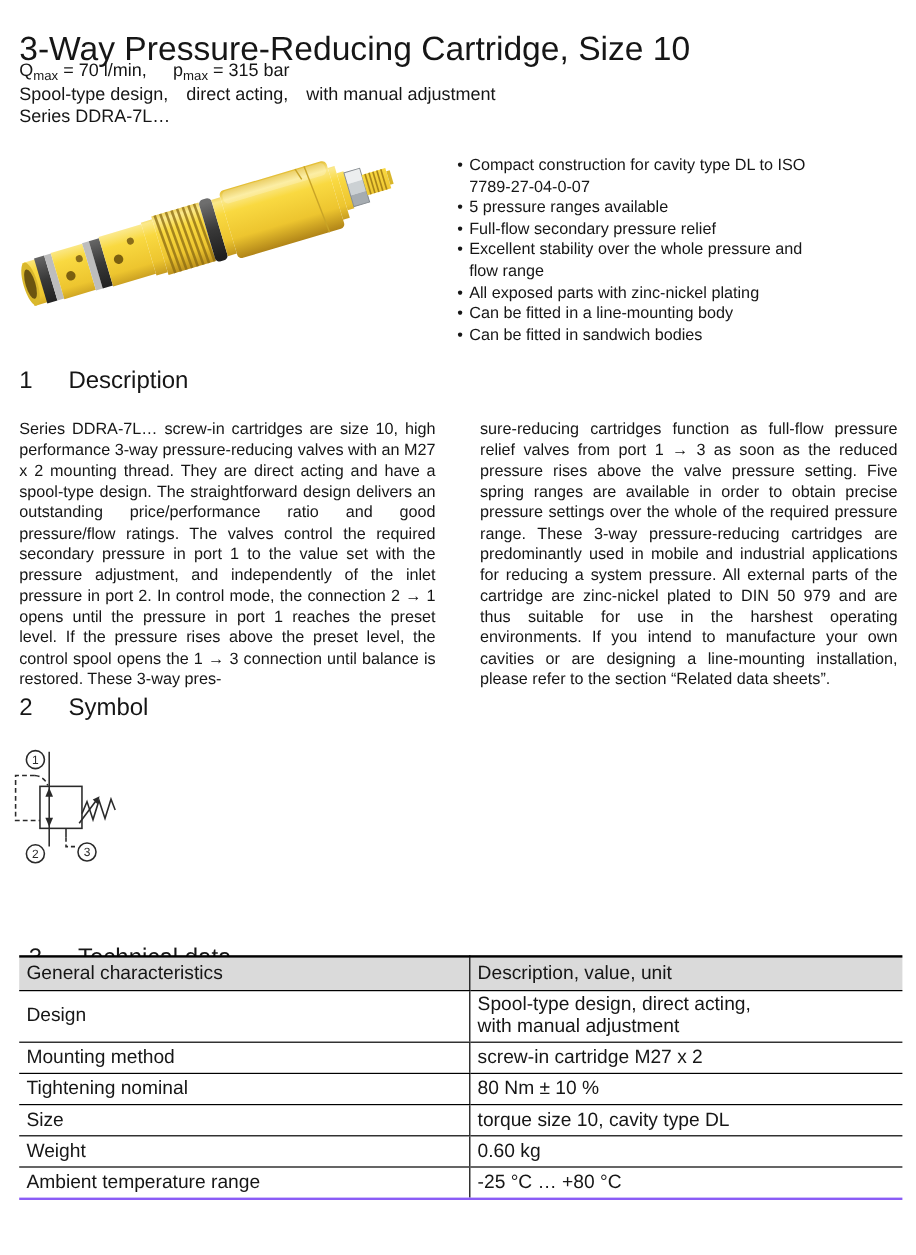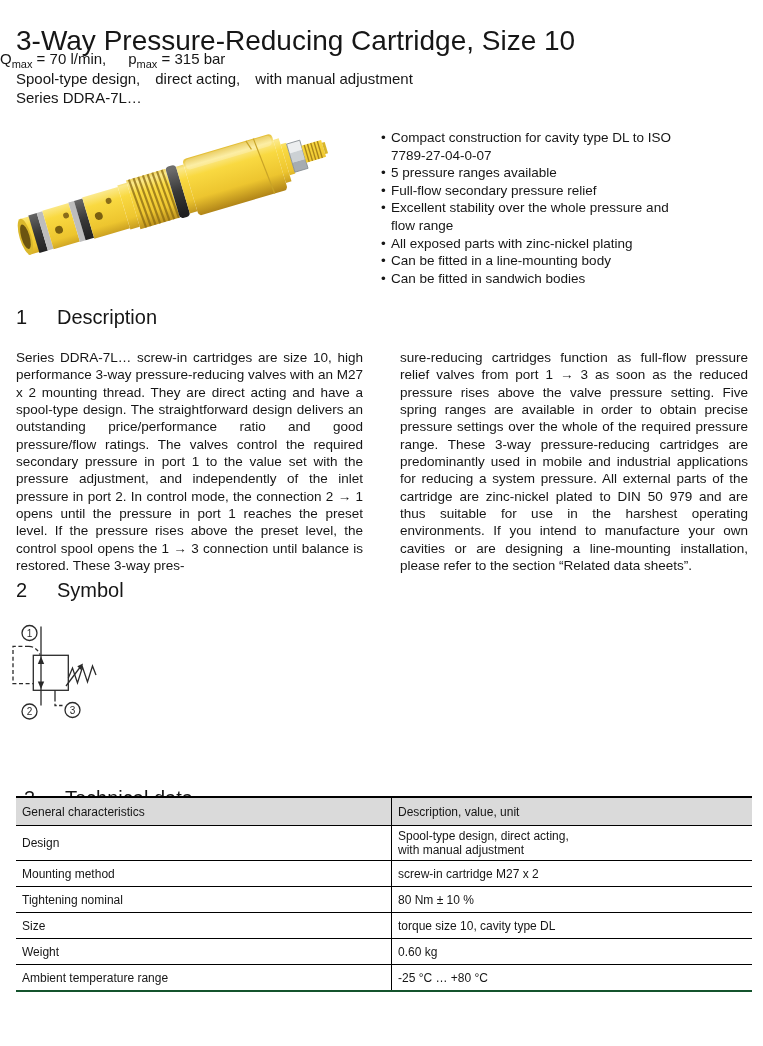--- a/index.html
+++ b/index.html
@@ -10,21 +10,21 @@
     font-family:"Liberation Sans","DejaVu Sans",sans-serif;
     color:#161616;
     overflow:hidden;
   }
   .abs{position:absolute;}
   .doc-title{
     left:16px;top:6px;
     font-size:28px;font-weight:400;letter-spacing:0;
     white-space:nowrap;
   }
-  .spec-line{left:0;top:50px;font-size:15px;white-space:nowrap;}
+  .spec-line{left:16px;top:50px;font-size:15px;white-space:nowrap;}
   .spec{margin-right:22px;}
   .spec sub{font-size:11px;}
   .design-line{left:16px;top:70px;font-size:15px;white-space:nowrap;}
   .design-part{margin-right:15px;}
   .series-line{left:16px;top:89px;font-size:15px;white-space:nowrap;}
 
   .features{
     left:381px;top:129px;width:312px;
     margin:0;padding:0;list-style:none;
     font-size:13.5px;line-height:17.6px;
@@ -46,23 +46,23 @@
     position:absolute;top:0;margin:0;
     font-size:13.5px;line-height:17.35px;
     text-align:justify;
   }
   .desc-left{left:0;width:347px;}
   .desc-right{left:384px;width:348px;}
 
   .tech-table{
     border-collapse:collapse;
     width:736px;
-    font-size:12px;
+    font-size:16px;
     border-top:2px solid #000;
-    border-bottom:2px solid #14532d;
+    border-bottom:2px solid #8b5cf6;
   }
   .tech-table td,.tech-table th{
     font-weight:400;text-align:left;
     padding:3px 6px;
     vertical-align:middle;
     border-bottom:1px solid #000;
   }
   .tech-table thead th{
     background:#dadada;
     height:21px;

